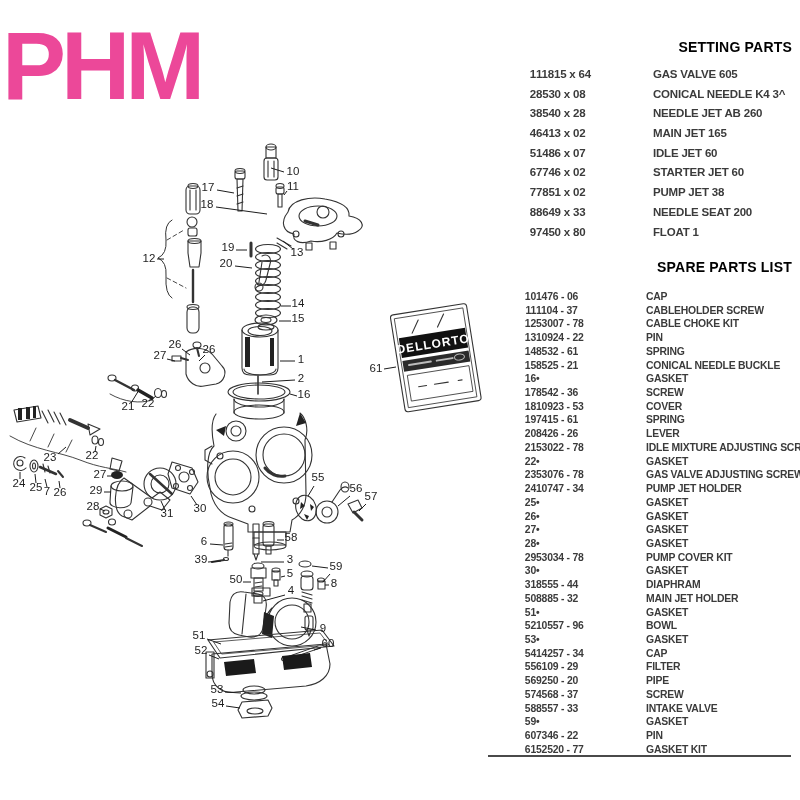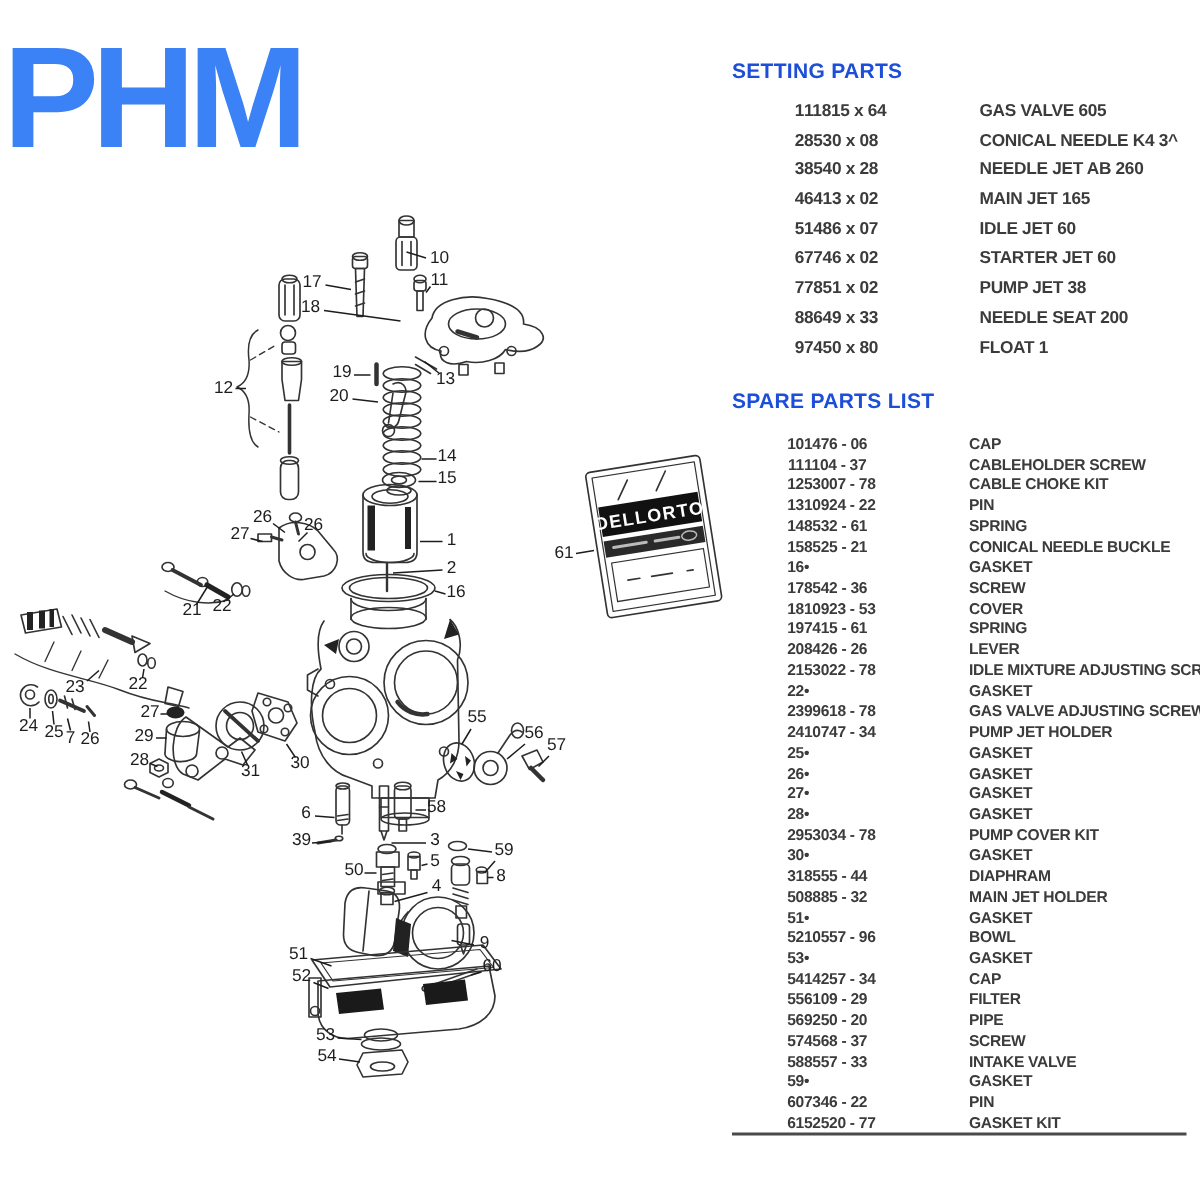--- a/index.html
+++ b/index.html
@@ -2,28 +2,28 @@
 <html><head>
 <meta charset="utf-8">
 <style>
   html,body{margin:0;padding:0;}
   body{width:800px;height:800px;background:#ffffff;font-family:"Liberation Sans",sans-serif;position:relative;overflow:hidden;}
   .page{position:absolute;inset:0;}
 
   .logo{
     position:absolute;left:2px;top:18px;
     font-size:96px;font-weight:bold;letter-spacing:-5px;line-height:1;
-    color:#3b82f6;
+    color:#ec4899;
   }
 
   svg#diagram{position:absolute;left:0;top:0;width:800px;height:800px;}
 
   .tbl-title{
-    position:absolute;left:488px;width:304px;text-align:left;
-    color:#1d4ed8;font-weight:bold;font-size:14px;letter-spacing:0.2px;
+    position:absolute;left:488px;width:304px;text-align:right;
+    color:#000000;font-weight:bold;font-size:14px;letter-spacing:0.2px;
   }
   #settingTitle{top:39px;}
   #spareTitle{top:259px;}
 
   .table{position:absolute;left:488px;width:304px;color:#3b3b3b;font-weight:bold;}
   .table .row{display:grid;}
   .setting{top:65px;font-size:11.5px;letter-spacing:-0.2px;}
   .setting .row{grid-template-columns:48px 81px auto;line-height:19.7px;height:19.7px;}
   .setting .num{text-align:right;}
   .setting .code{}
@@ -534,21 +534,21 @@
         <div class="code">53022 - 78</div>
         <div class="desc">IDLE MIXTURE ADJUSTING SCREW KIT</div>
       </div>
       <div class="row">
         <div class="num">22</div>
         <div class="code">•</div>
         <div class="desc">GASKET</div>
       </div>
       <div class="row">
         <div class="num">23</div>
-        <div class="code">99618 - 78</div>
+        <div class="code">53076 - 78</div>
         <div class="desc">GAS VALVE ADJUSTING SCREW KIT</div>
       </div>
       <div class="row">
         <div class="num">24</div>
         <div class="code">10747 - 34</div>
         <div class="desc">PUMP JET HOLDER</div>
       </div>
       <div class="row">
         <div class="num">25</div>
         <div class="code">•</div>

